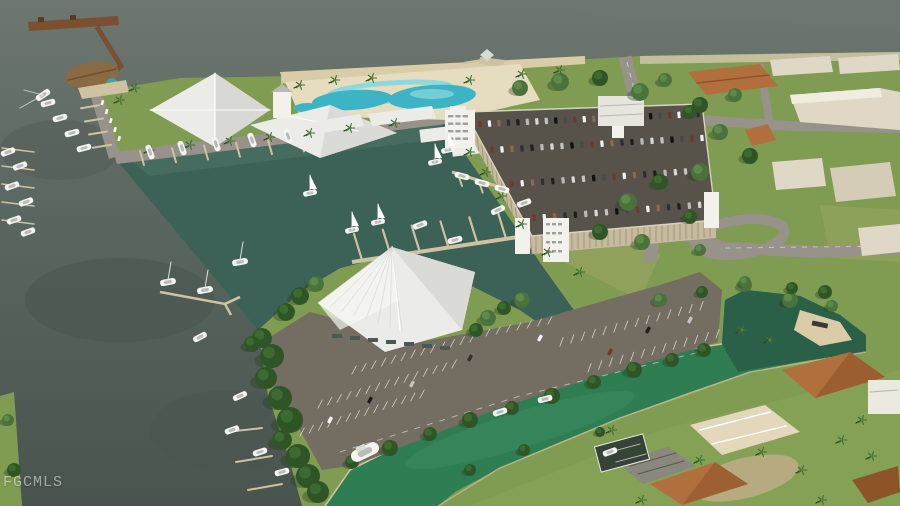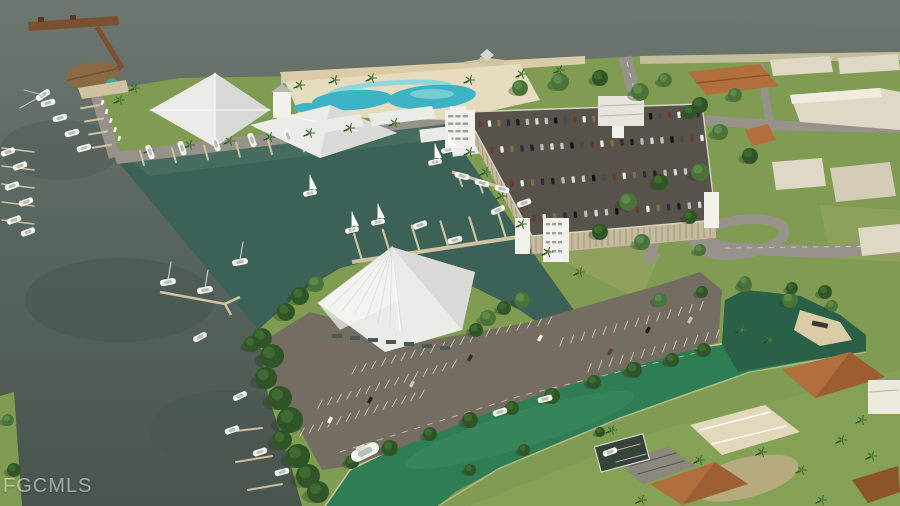--- a/index.html
+++ b/index.html
@@ -1,19 +1,19 @@
 <!DOCTYPE html>
 <html style="--bay_light: #6d7770; --bay_water: #59655f; --bay_deep: #48544d; --marina_water: #3c6156; --marina_shallow: #55806c; --canal_water: #2f7d52; --canal_light: #45946a; --basin_water: #2b5d47; --pool_water: #3db4c6; --pool_light: #8fd8dc; --sand: #dbcca8; --deck_sand: #e6dcc0; --lawn: #7f9c52; --lawn_light: #93ac5e; --dry_grass: #a5a968; --tree_dark: #2f5527; --tree_mid: #49733a; --palm: #3f6e31; --road: #97928a; --asphalt: #746d62; --roof_white: #ebebe8; --roof_shadow: #c9c9c5; --garage_wall: #c7bb9e; --garage_rib: #a2957a; --garage_deck: #57534b; --tower_white: #f2f1ec; --pier_brown: #7c4f30; --dock_tan: #cfc2a0; --boat_white: #f4f4f1; --roof_orange: #b26f3e; --roof_orange_dark: #8d5429; --house_tan: #d8c6a2; --warehouse: #dfd8c6; --dirt: #c2ad8a; --watermark: rgba(245,245,240,0.55);"><head>
 <meta charset="utf-8">
 <style>
   html,body{margin:0;padding:0;background:#222;}
   #stage{position:relative;width:900px;height:506px;overflow:hidden;font-family:"Liberation Sans",sans-serif;}
   #scene{position:absolute;left:0;top:0;}
-  #watermark{position:absolute;left:3px;top:474px;font-size:20px;letter-spacing:1px;
-    color:var(--watermark);text-shadow:0 1px 2px rgba(0,0,0,.25);user-select:none;}
+  #watermark{position:absolute;left:3px;top:474px;font-size:15px;letter-spacing:1px;
+    color:var(--watermark);text-shadow:0 1px 2px rgba(0,0,0,.25);user-select:none;font-family:Liberation Mono, monospace;}
   .gs1{stop-color:var(--bay_light);} .gs2{stop-color:var(--bay_water);} .gs3{stop-color:var(--bay_deep);}
 </style>
 </head>
 <body>
 
 <div id="stage">
   <svg id="scene" width="900" height="506" viewBox="0 0 900 506">
     <defs>
       <linearGradient id="gBay" x1="0" y1="0" x2="0" y2="1">
         <stop class="gs1" offset="0"></stop>

